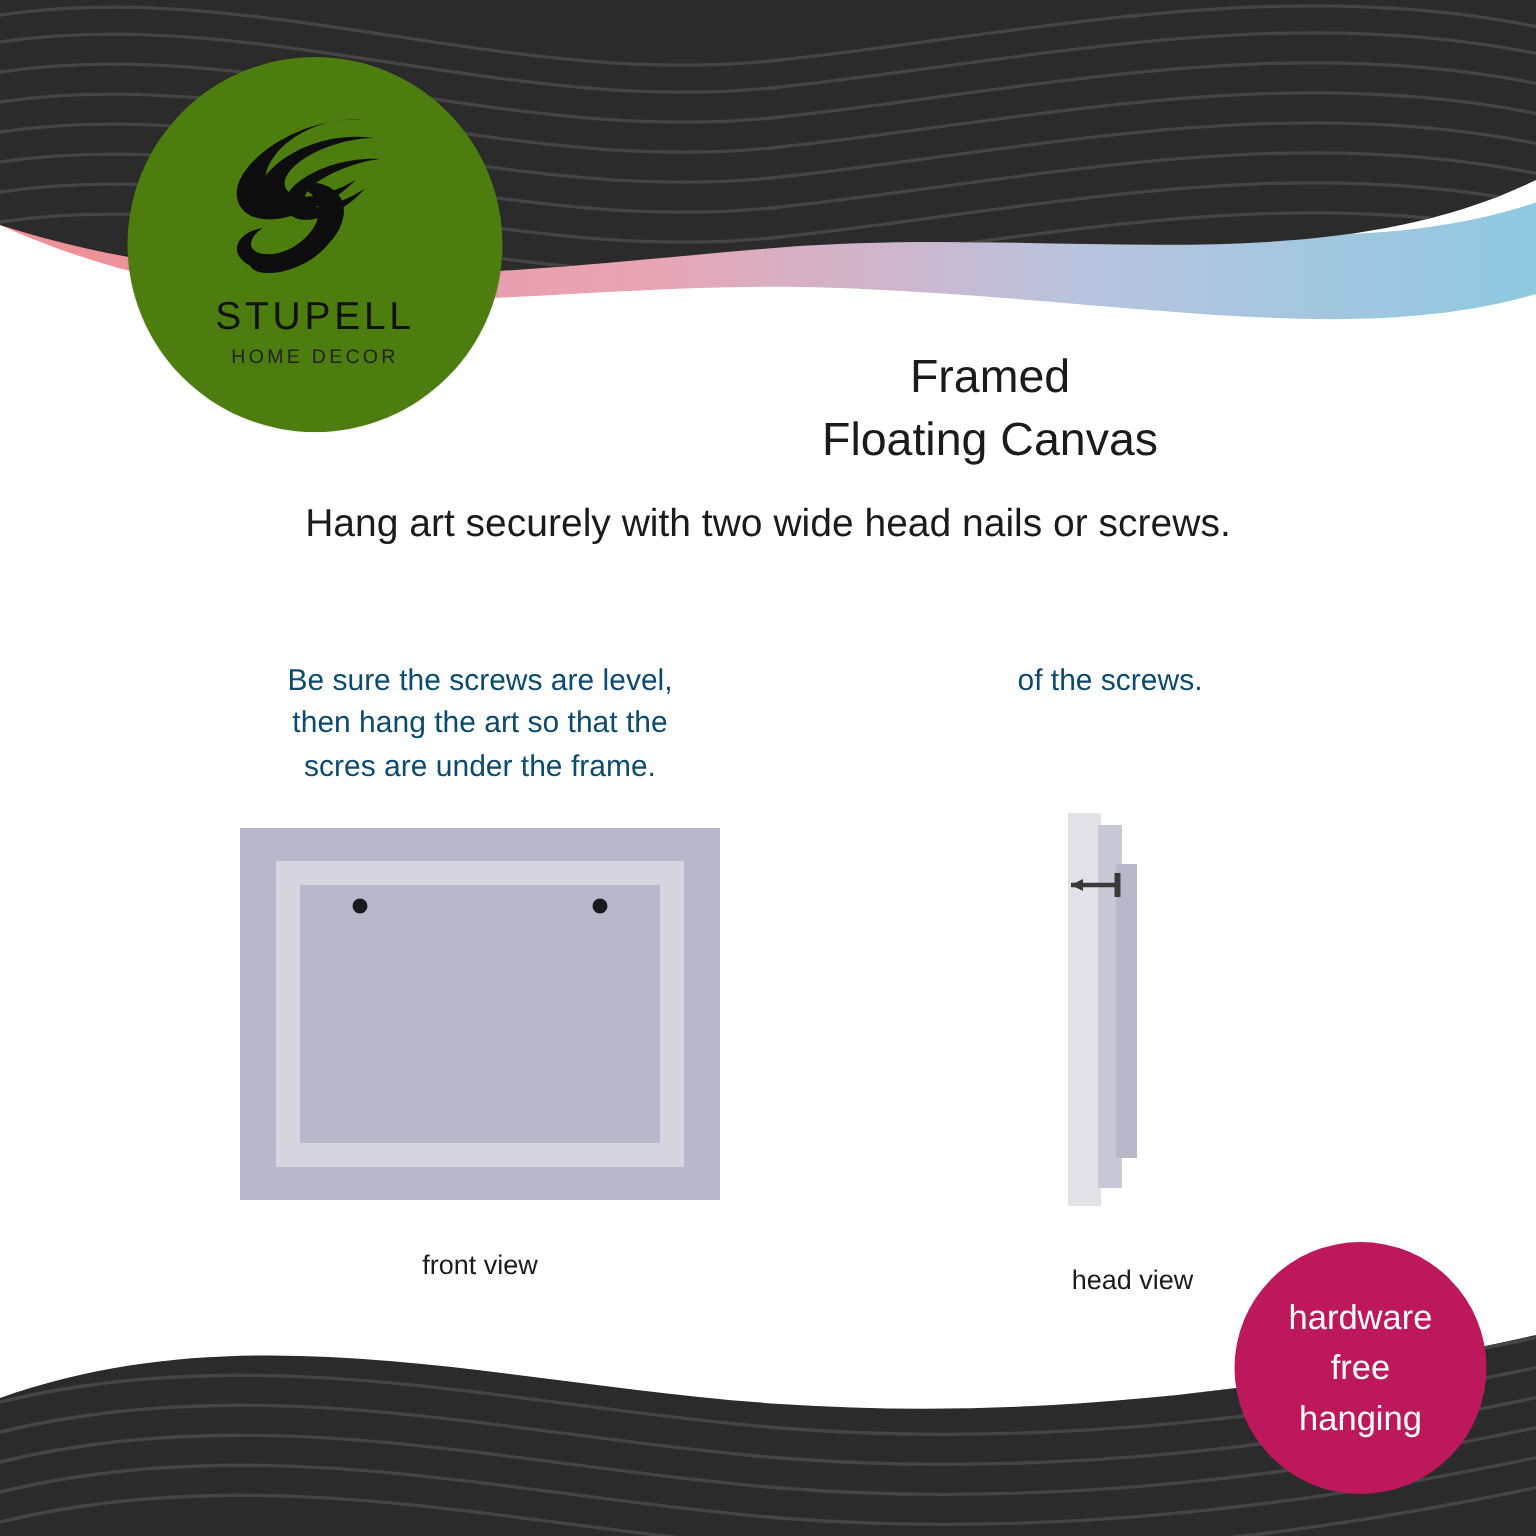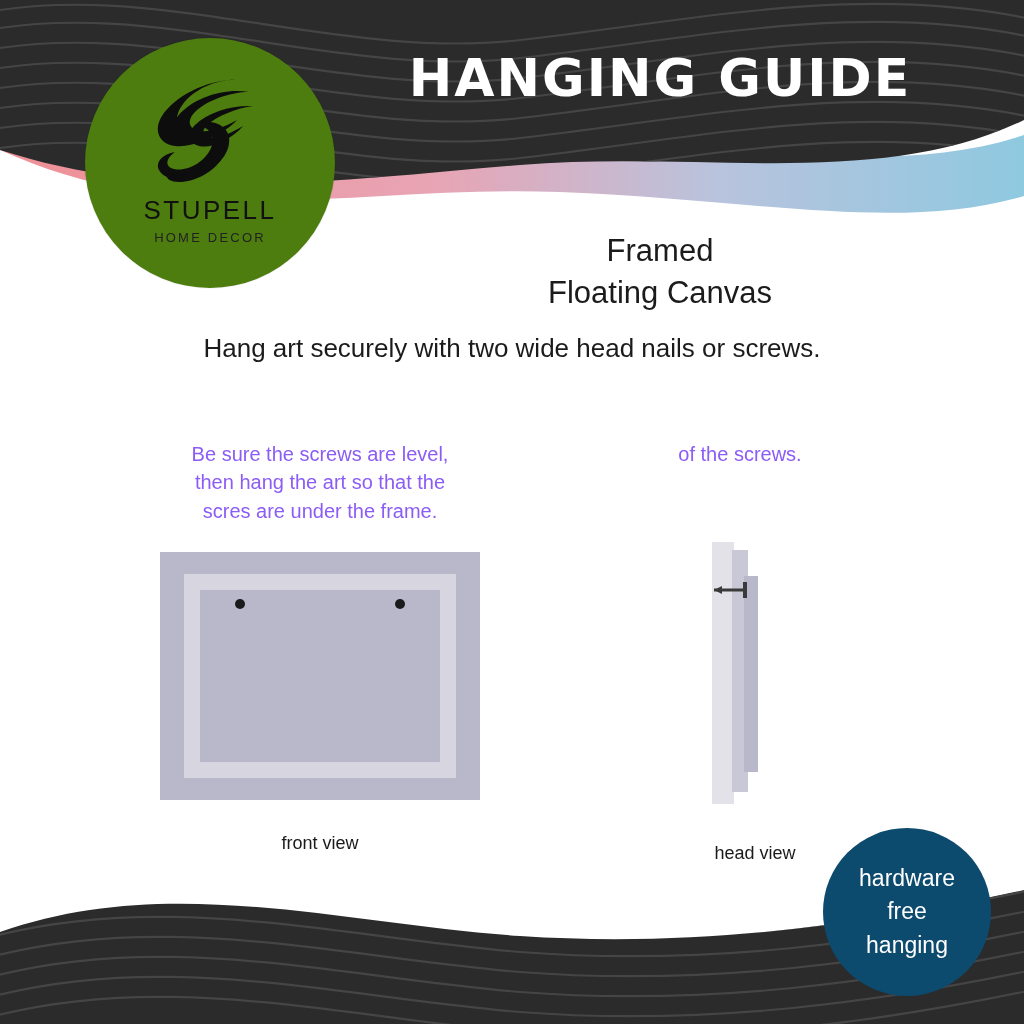--- a/index.html
+++ b/index.html
@@ -116,21 +116,21 @@
   .col {
     position: absolute;
     text-align: center;
   }
   .col-front { left: 110px; top: 440px; width: 420px; }
   .col-side  { left: 560px; top: 440px; width: 360px; }
 
   .col-caption {
     font-size: 20px;
     line-height: 1.42;
-    color: #8b5cf6;
+    color: #0c4a6e;
   }
   .col-caption span { display: block; }
 
   
   .front-art {
     position: absolute;
     left: 160px;
     top: 552px;
     width: 320px;
     height: 248px;
@@ -153,21 +153,21 @@
   .label-side  { left: 660px; top: 843px; width: 190px; }
 
   
   .badge {
     position: absolute;
     right: 33px;
     bottom: 28px;
     width: 168px;
     height: 168px;
     border-radius: 50%;
-    background: #0c4a6e;
+    background: #be185d;
     color: #ffffff;
     display: flex;
     flex-direction: column;
     align-items: center;
     justify-content: center;
     font-size: 23px;
     line-height: 1.45;
     text-align: center;
   }
   .badge span { display: block; }
@@ -216,21 +216,20 @@
         <path d="M104,26 C86,26 62,34 50,46 C41,55 44,64 56,65 C66,66 80,61 92,54 C78,69 54,79 40,76 C27,73 24,61 33,50 C48,32 78,22 104,26 Z"></path>
         <path d="M108,40 C92,42 72,50 62,59 C55,66 58,73 68,72 C77,71 88,66 98,60 C86,74 66,83 54,80 C43,77 42,67 50,59 C63,46 87,39 108,40 Z"></path>
         <path d="M66,56 C78,58 86,66 84,78 C81,95 64,108 44,112 C30,115 18,112 14,104 C10,96 18,88 30,86 C20,93 20,101 29,103 C42,106 60,96 66,82 C70,72 66,62 55,60 Z"></path>
         <path d="M72,70 C80,74 82,83 77,92 C69,106 50,116 34,116 C26,116 21,113 21,108 C29,112 44,110 55,102 C65,95 71,84 69,76 Z"></path>
       </g>
     </svg>
     <div class="logo-name">STUPELL</div>
     <div class="logo-sub">HOME DECOR</div>
   </div>
 
-  <div class="header-title">HANGING GUIDE</div>
 
   <div class="product-title">
     <span>Framed</span>
     <span>Floating Canvas</span>
   </div>
 
   <div class="main-instruction">Hang art securely with two wide head nails or screws.</div>
 
   <div class="col col-front">
     <div class="col-caption">

